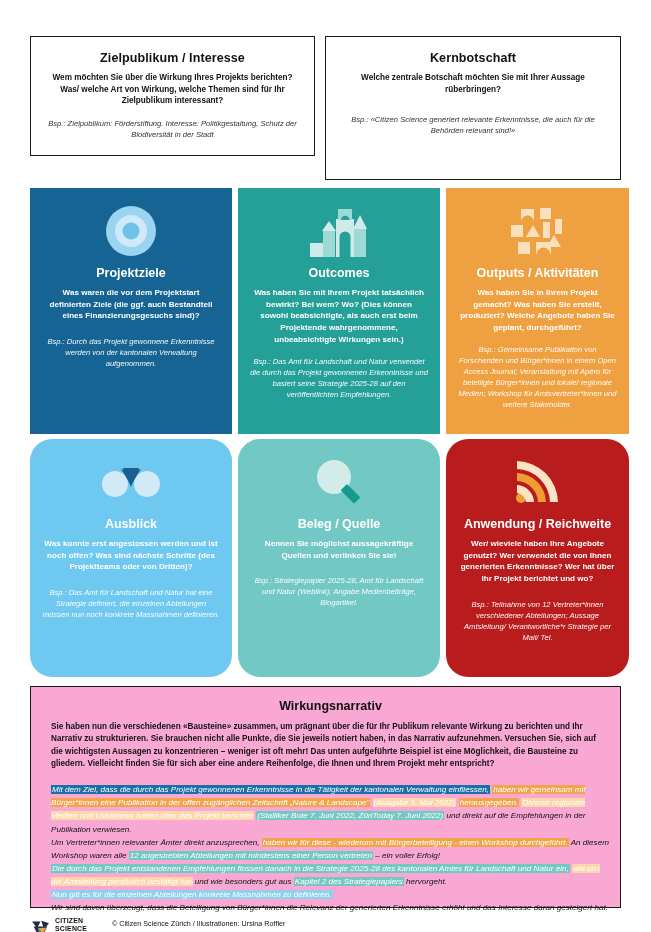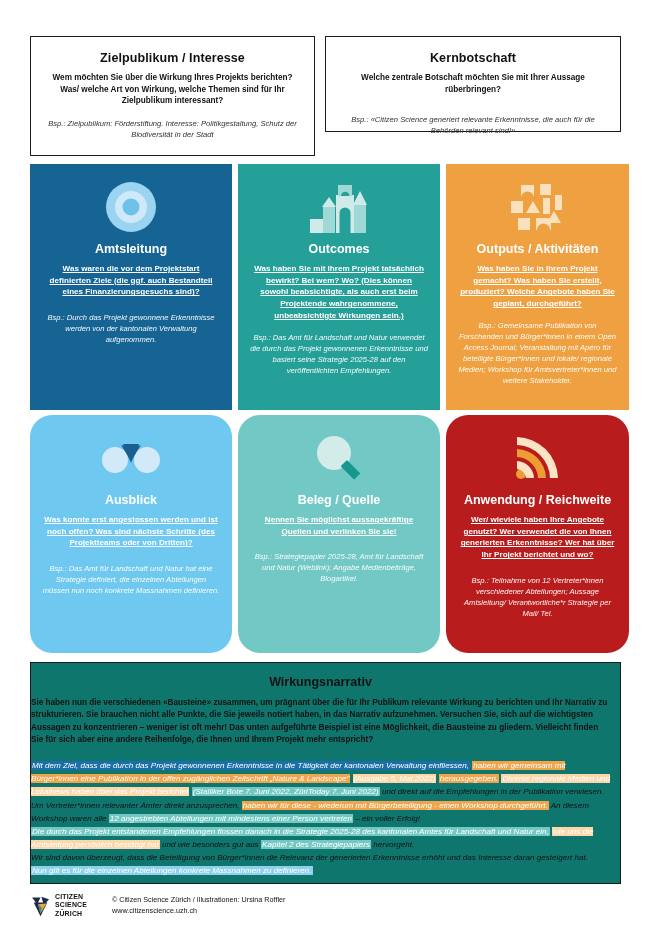--- a/index.html
+++ b/index.html
@@ -24,21 +24,21 @@
     padding-top:36px;
   }
   .whitebox{
     border:1.5px solid #1a1a1a;
     background:#fff;
     box-sizing:border-box;
     padding:10px 12px 28px 12px;
     text-align:center;
   }
   .whitebox.left{width:285px;height:120px;}
-  .whitebox.right{width:296px;height:96px;}
+  .whitebox.right{width:296px;height:144px;}
   .wb-title{
     font-size:12.5px;font-weight:bold;color:#111;
     margin:4px 0 7px 0;letter-spacing:.1px;
   }
   .wb-q{
     font-size:8.2px;font-weight:bold;line-height:1.42;color:#111;
   }
   .wb-ex{
     font-size:7.6px;font-style:italic;line-height:1.42;color:#333;
     margin-top:12px;
@@ -57,31 +57,31 @@
     box-sizing:border-box;
     padding:14px 10px 10px 10px;
     text-align:center;
     color:#ffffff;
     overflow:hidden;
   }
   .card.r1{height:246px;}
   .card.r2{height:238px;border-radius:22px;}
   .c-ico{height:58px;display:flex;align-items:center;justify-content:center;margin-bottom:6px;}
   .c-title{font-size:12.5px;font-weight:bold;margin:2px 0 7px 0;}
-  .c-q{font-size:8.1px;font-weight:bold;line-height:1.45;padding:0 3px;text-decoration:underline;}
+  .c-q{font-size:8.1px;font-weight:bold;line-height:1.45;padding:0 3px;}
   .c-ex{font-size:7.6px;font-style:italic;line-height:1.45;margin-top:14px;padding:0 2px;opacity:.95;}
   .c-ex.tight{margin-top:10px;}
 
   
   .narrative{
     margin-top:9px;
     border:1.5px solid #1a1a1a;
-    background:#0f766e;
-    box-sizing:border-box;
-    padding:9px 10px 10px 0;
+    background:#f9a8d4;
+    box-sizing:border-box;
+    padding:9px 10px 10px 20px;
     height:222px;
   }
   .n-title{font-size:12.5px;font-weight:bold;text-align:center;margin:3px 0 8px 0;color:#111;}
   .n-intro{font-size:8.2px;font-weight:bold;line-height:1.5;color:#111;}
   .n-body{font-size:8.1px;font-style:italic;line-height:1.62;color:#111;margin-top:13px;}
   .n-body p{margin:0;}
   mark{background:transparent;color:inherit;padding:0 1px;}
   .hl-blue{background:#1b6fa8;color:#ffffff;}
   .hl-orange{background:#f0a44c;color:#ffffff;}
   .hl-lorange{background:#fbd7ab;color:#ffffff;}
@@ -122,21 +122,21 @@
   <div class="grid">
 
     <div class="card r1" style="background:#166493">
       <div class="c-ico">
         <svg width="52" height="52" viewBox="0 0 52 52" aria-hidden="true">
           <circle cx="26" cy="26" r="25" fill="#9ad4f0"></circle>
           <circle cx="26" cy="26" r="16" fill="#cfe9f8"></circle>
           <circle cx="26" cy="26" r="8.5" fill="#6ec2ea"></circle>
         </svg>
       </div>
-      <div class="c-title">Amtsleitung</div>
+      <div class="c-title">Projektziele</div>
       <div class="c-q">Was waren die vor dem Projektstart definierten Ziele (die ggf. auch Bestandteil eines Finanzierungsgesuchs sind)?</div>
       <div class="c-ex">Bsp.: Durch das Projekt gewonnene Erkenntnisse werden von der kantonalen Verwaltung aufgenommen.</div>
     </div>
 
     <div class="card r1" style="background:#25a098">
       <div class="c-ico">
         <svg width="62" height="52" viewBox="0 0 62 52" aria-hidden="true">
           <rect x="2" y="38" width="13" height="14" fill="#cfeae8"></rect>
           <rect x="15" y="38" width="12" height="14" fill="#9fd9d5"></rect>
           <rect x="15" y="26" width="12" height="12" fill="#9fd9d5"></rect>
@@ -217,22 +217,22 @@
 
   </div>
 
   <div class="narrative">
     <div class="n-title">Wirkungsnarrativ</div>
     <div class="n-intro">Sie haben nun die verschiedenen «Bausteine» zusammen, um prägnant über die für Ihr Publikum relevante Wirkung zu berichten und Ihr Narrativ zu strukturieren. Sie brauchen nicht alle Punkte, die Sie jeweils notiert haben, in das Narrativ aufzunehmen. Versuchen Sie, sich auf die wichtigsten Aussagen zu konzentrieren – weniger ist oft mehr! Das unten aufgeführte Beispiel ist eine Möglichkeit, die Bausteine zu gliedern. Vielleicht finden Sie für sich aber eine andere Reihenfolge, die Ihnen und Ihrem Projekt mehr entspricht?</div>
     <div class="n-body" id="narrative-body">
         <p><mark class="hl-blue">Mit dem Ziel, dass die durch das Projekt gewonnenen Erkenntnisse in die Tätigkeit der kantonalen Verwaltung einfliessen,</mark> <mark class="hl-orange">haben wir gemeinsam mit Bürger*innen eine Publikation in der offen zugänglichen Zeitschrift „Nature &amp; Landscape"</mark> <mark class="hl-lorange">(Ausgabe 5, Mai 2022)</mark> <mark class="hl-orange">herausgegeben.</mark> <mark class="hl-lorange">Diverse regionale Medien und Lokalnews haben über das Projekt berichtet</mark> <mark class="hl-teal">(Stalliker Bote 7. Juni 2022, ZüriToday 7. Juni 2022)</mark> und direkt auf die Empfehlungen in der Publikation verwiesen.</p>
         <p>Um Vertreter*innen relevanter Ämter direkt anzusprechen, <mark class="hl-orange">haben wir für diese - wiederum mit Bürgerbeteiligung - einen Workshop durchgeführt.</mark> An diesem Workshop waren alle <mark class="hl-teal">12 angestrebten Abteilungen mit mindestens einer Person vertreten</mark> – ein voller Erfolg!</p>
         <p><mark class="hl-teal">Die durch das Projekt entstandenen Empfehlungen flossen danach in die Strategie 2025-28 des kantonalen Amtes für Landschaft und Natur ein,</mark> <mark class="hl-lorange">wie uns die Amtsleitung persönlich bestätigt hat</mark> und wie besonders gut aus <mark class="hl-teal">Kapitel 2 des Strategiepapiers</mark> hervorgeht.</p>
+        <p><mark class="hl-lblue">Nun gilt es für die einzelnen Abteilungen konkrete Massnahmen zu definieren.</mark></p>
         <p>Wir sind davon überzeugt, dass die Beteiligung von Bürger*innen die Relevanz der generierten Erkenntnisse erhöht und das Interesse daran gesteigert hat.</p>
-        <p><mark class="hl-lblue">Nun gilt es für die einzelnen Abteilungen konkrete Massnahmen zu definieren.</mark></p>
       </div>
   </div>
 
   <div class="footer">
     <div class="logo">
       <svg class="logo-mark" viewBox="0 0 24 26">
         <path d="M2 3 L12 3 L8 11 Z" fill="#1c2b4a"></path>
         <path d="M13 2 L22 5 L16 12 Z" fill="#1c2b4a"></path>
         <path d="M4 9 L20 9 L12 25 Z" fill="#1c2b4a"></path>
         <path d="M9 11 L19 10 L12 22 Z" fill="#f0a33f"></path>

